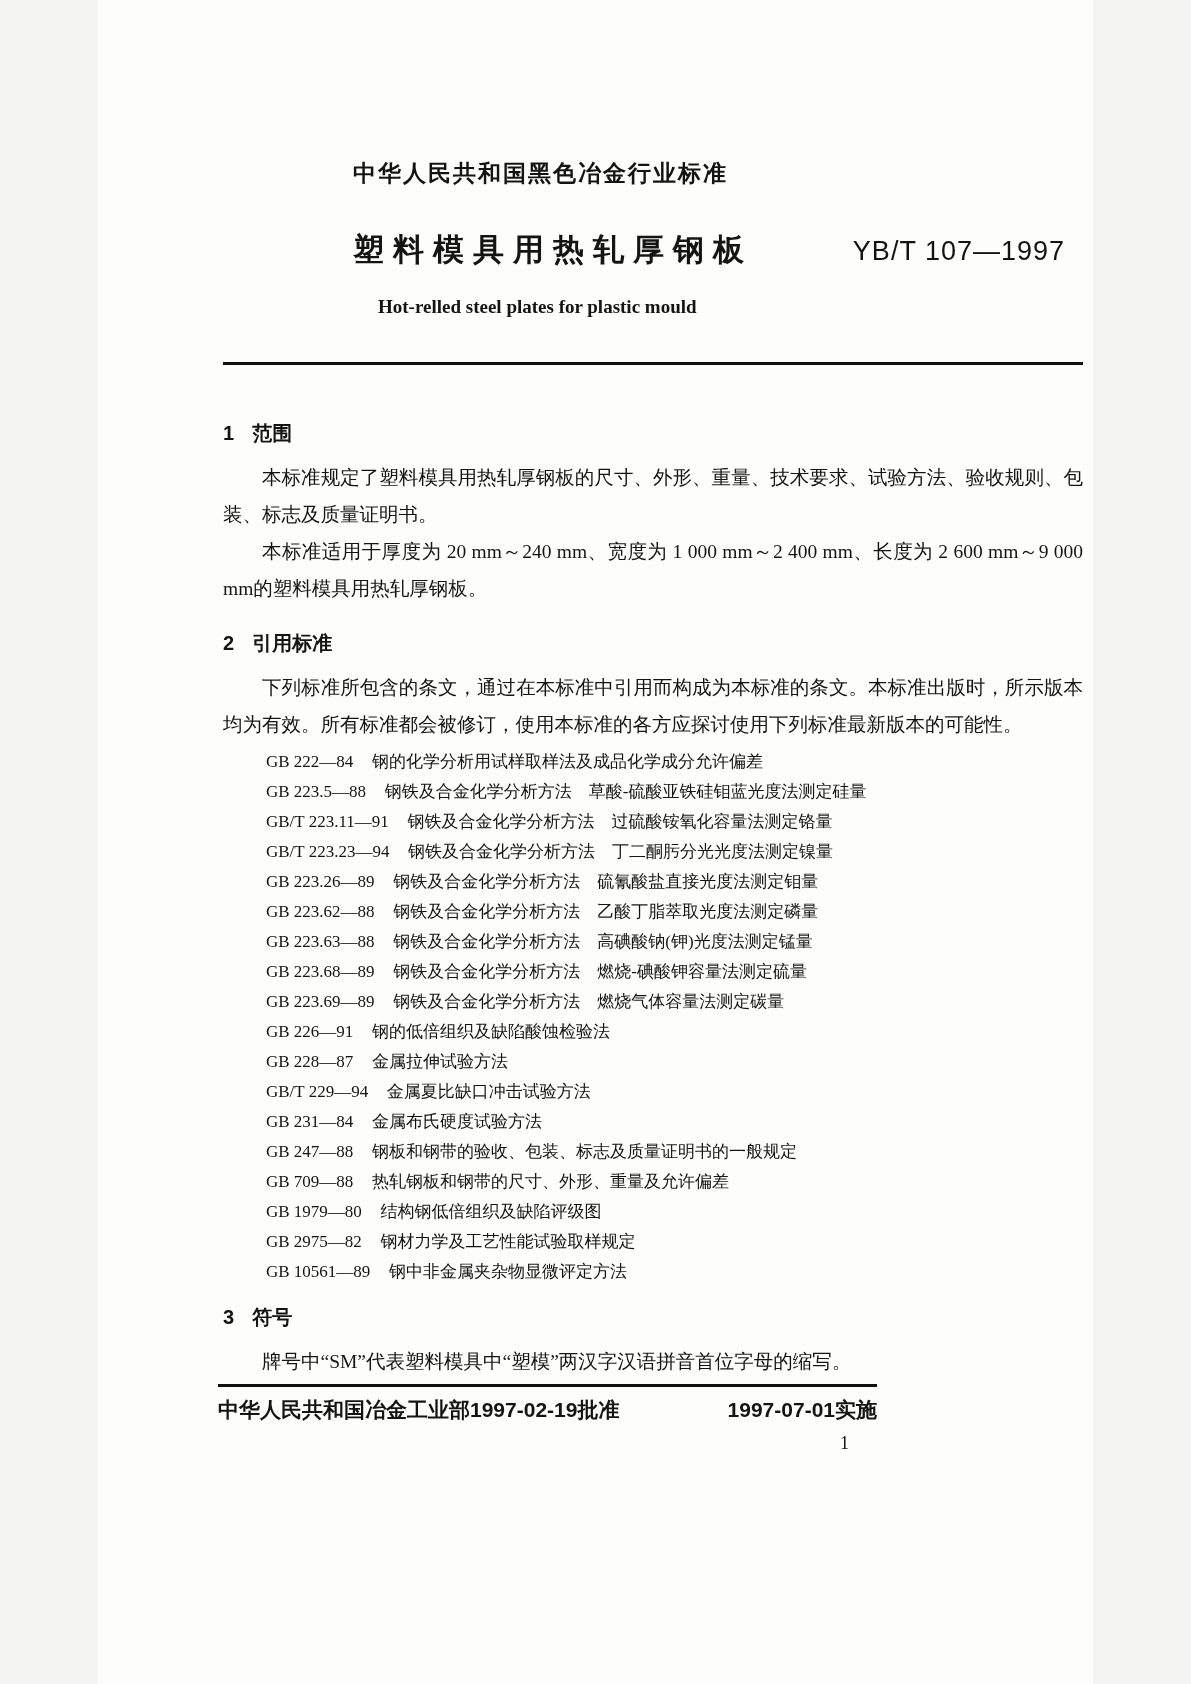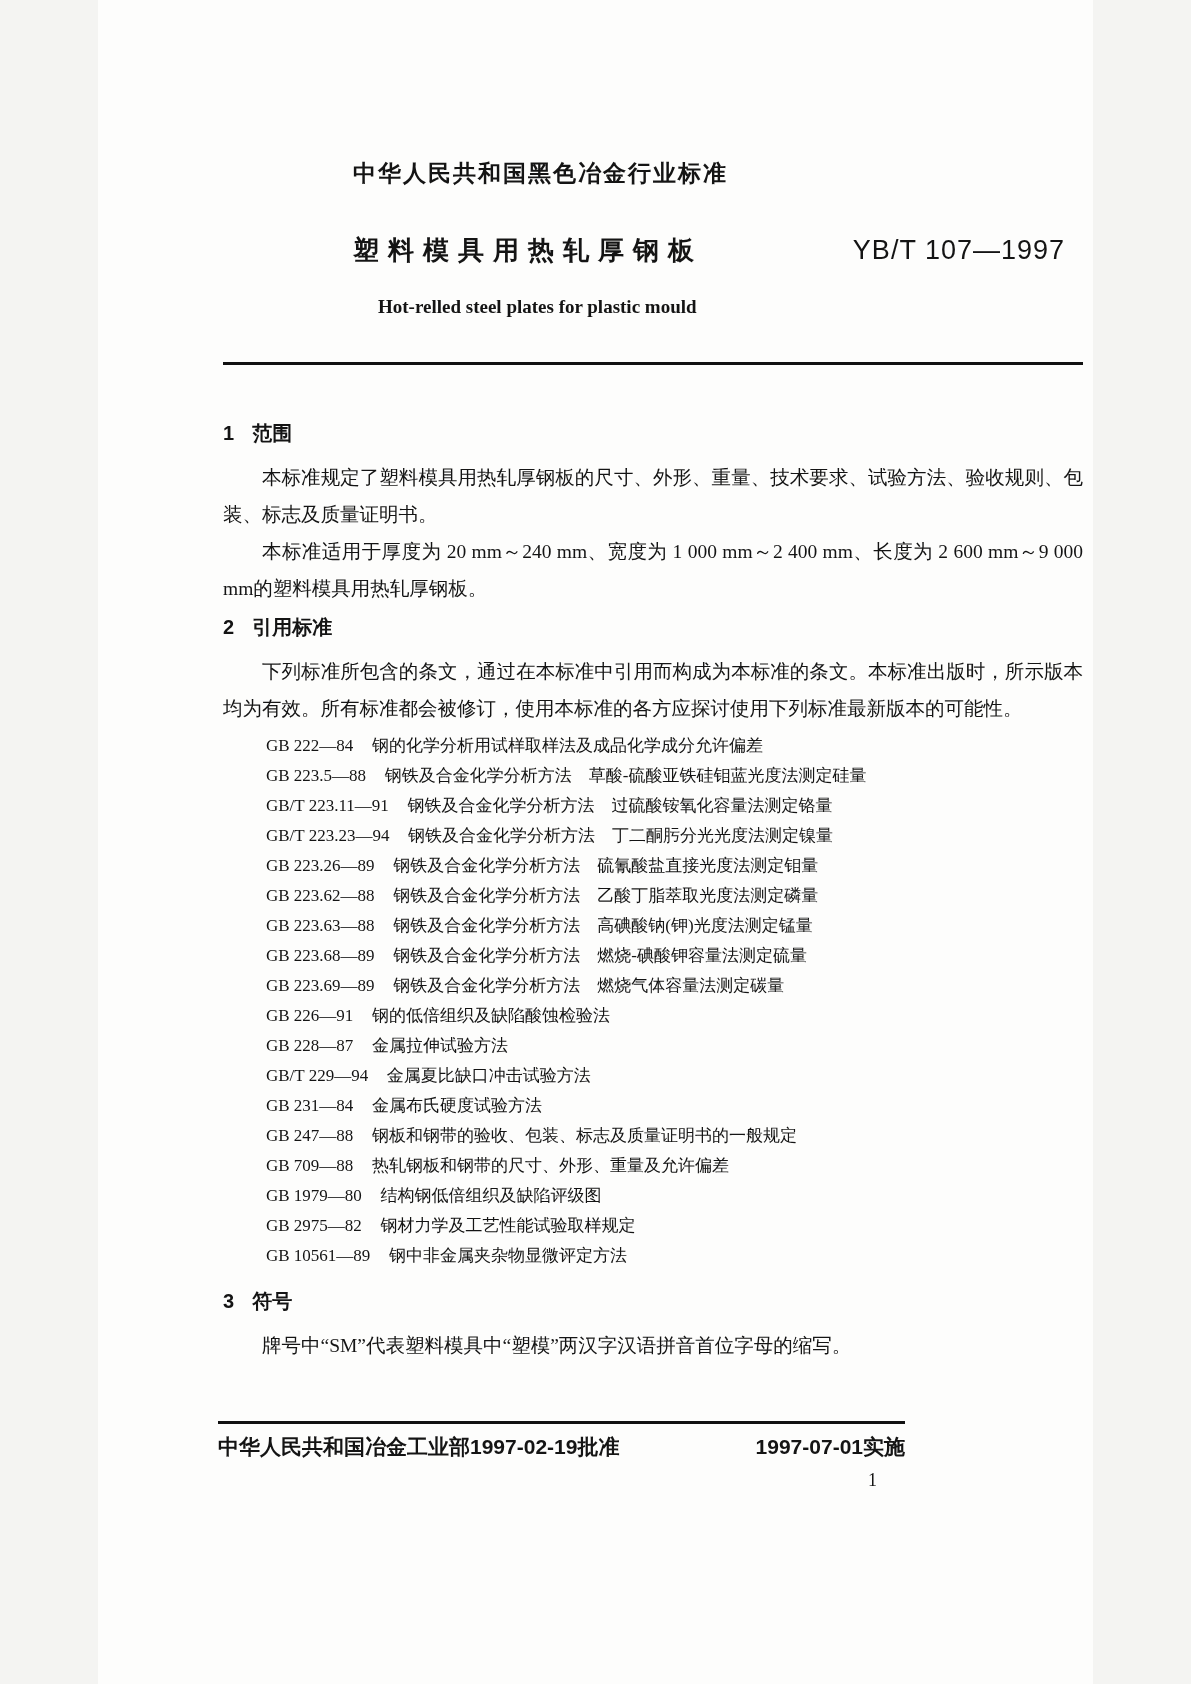--- a/index.html
+++ b/index.html
@@ -31,21 +31,21 @@
   .title-row {
     display: flex;
     justify-content: space-between;
     align-items: baseline;
     margin-top: 42px;
   }
   .doc-title {
     margin-left: 130px;
     font-family: "Liberation Sans", sans-serif;
     font-weight: bold;
-    font-size: 26px;
+    font-size: 31px;
     letter-spacing: 9px;
     line-height: 40px;
   }
   .std-no {
     font-family: "Liberation Sans", sans-serif;
     font-weight: normal;
     font-size: 27px;
     letter-spacing: 1px;
     margin-right: 18px;
     white-space: nowrap;
@@ -63,21 +63,21 @@
     height: 0;
   }
   .sec-head {
     font-family: "Liberation Sans", sans-serif;
     font-weight: bold;
     font-size: 20px;
     line-height: 28px;
   }
   .sec-head .sec-num { margin-right: 18px; }
   .sec-1 .sec-head { margin-top: 54px; }
-  .sec-2 .sec-head { margin-top: 6px; }
+  .sec-2 .sec-head { margin-top: 22px; }
   .sec-3 .sec-head { margin-top: 16px; }
   .para {
     margin-top: 12px;
     font-size: 19.5px;
     line-height: 37px;
     text-indent: 2em;
     text-align: justify;
   }
   .para + .para { margin-top: 0; }
   .refs {
@@ -86,25 +86,24 @@
   }
   .ref {
     font-size: 17px;
     line-height: 30px;
     white-space: nowrap;
   }
   .ref-code { margin-right: 1.1em; }
   .footer {
     position: absolute;
     left: 120px;
-    right: 188px;
+    right: 216px;
     top: 1384px;
     border-top: 3px solid #111;
     padding-top: 9px;
-    margin-top: 37px;
   }
   .footer-row {
     display: flex;
     justify-content: space-between;
     align-items: baseline;
     font-family: "Liberation Sans", sans-serif;
     font-weight: bold;
     font-size: 21px;
     line-height: 28px;
   }

